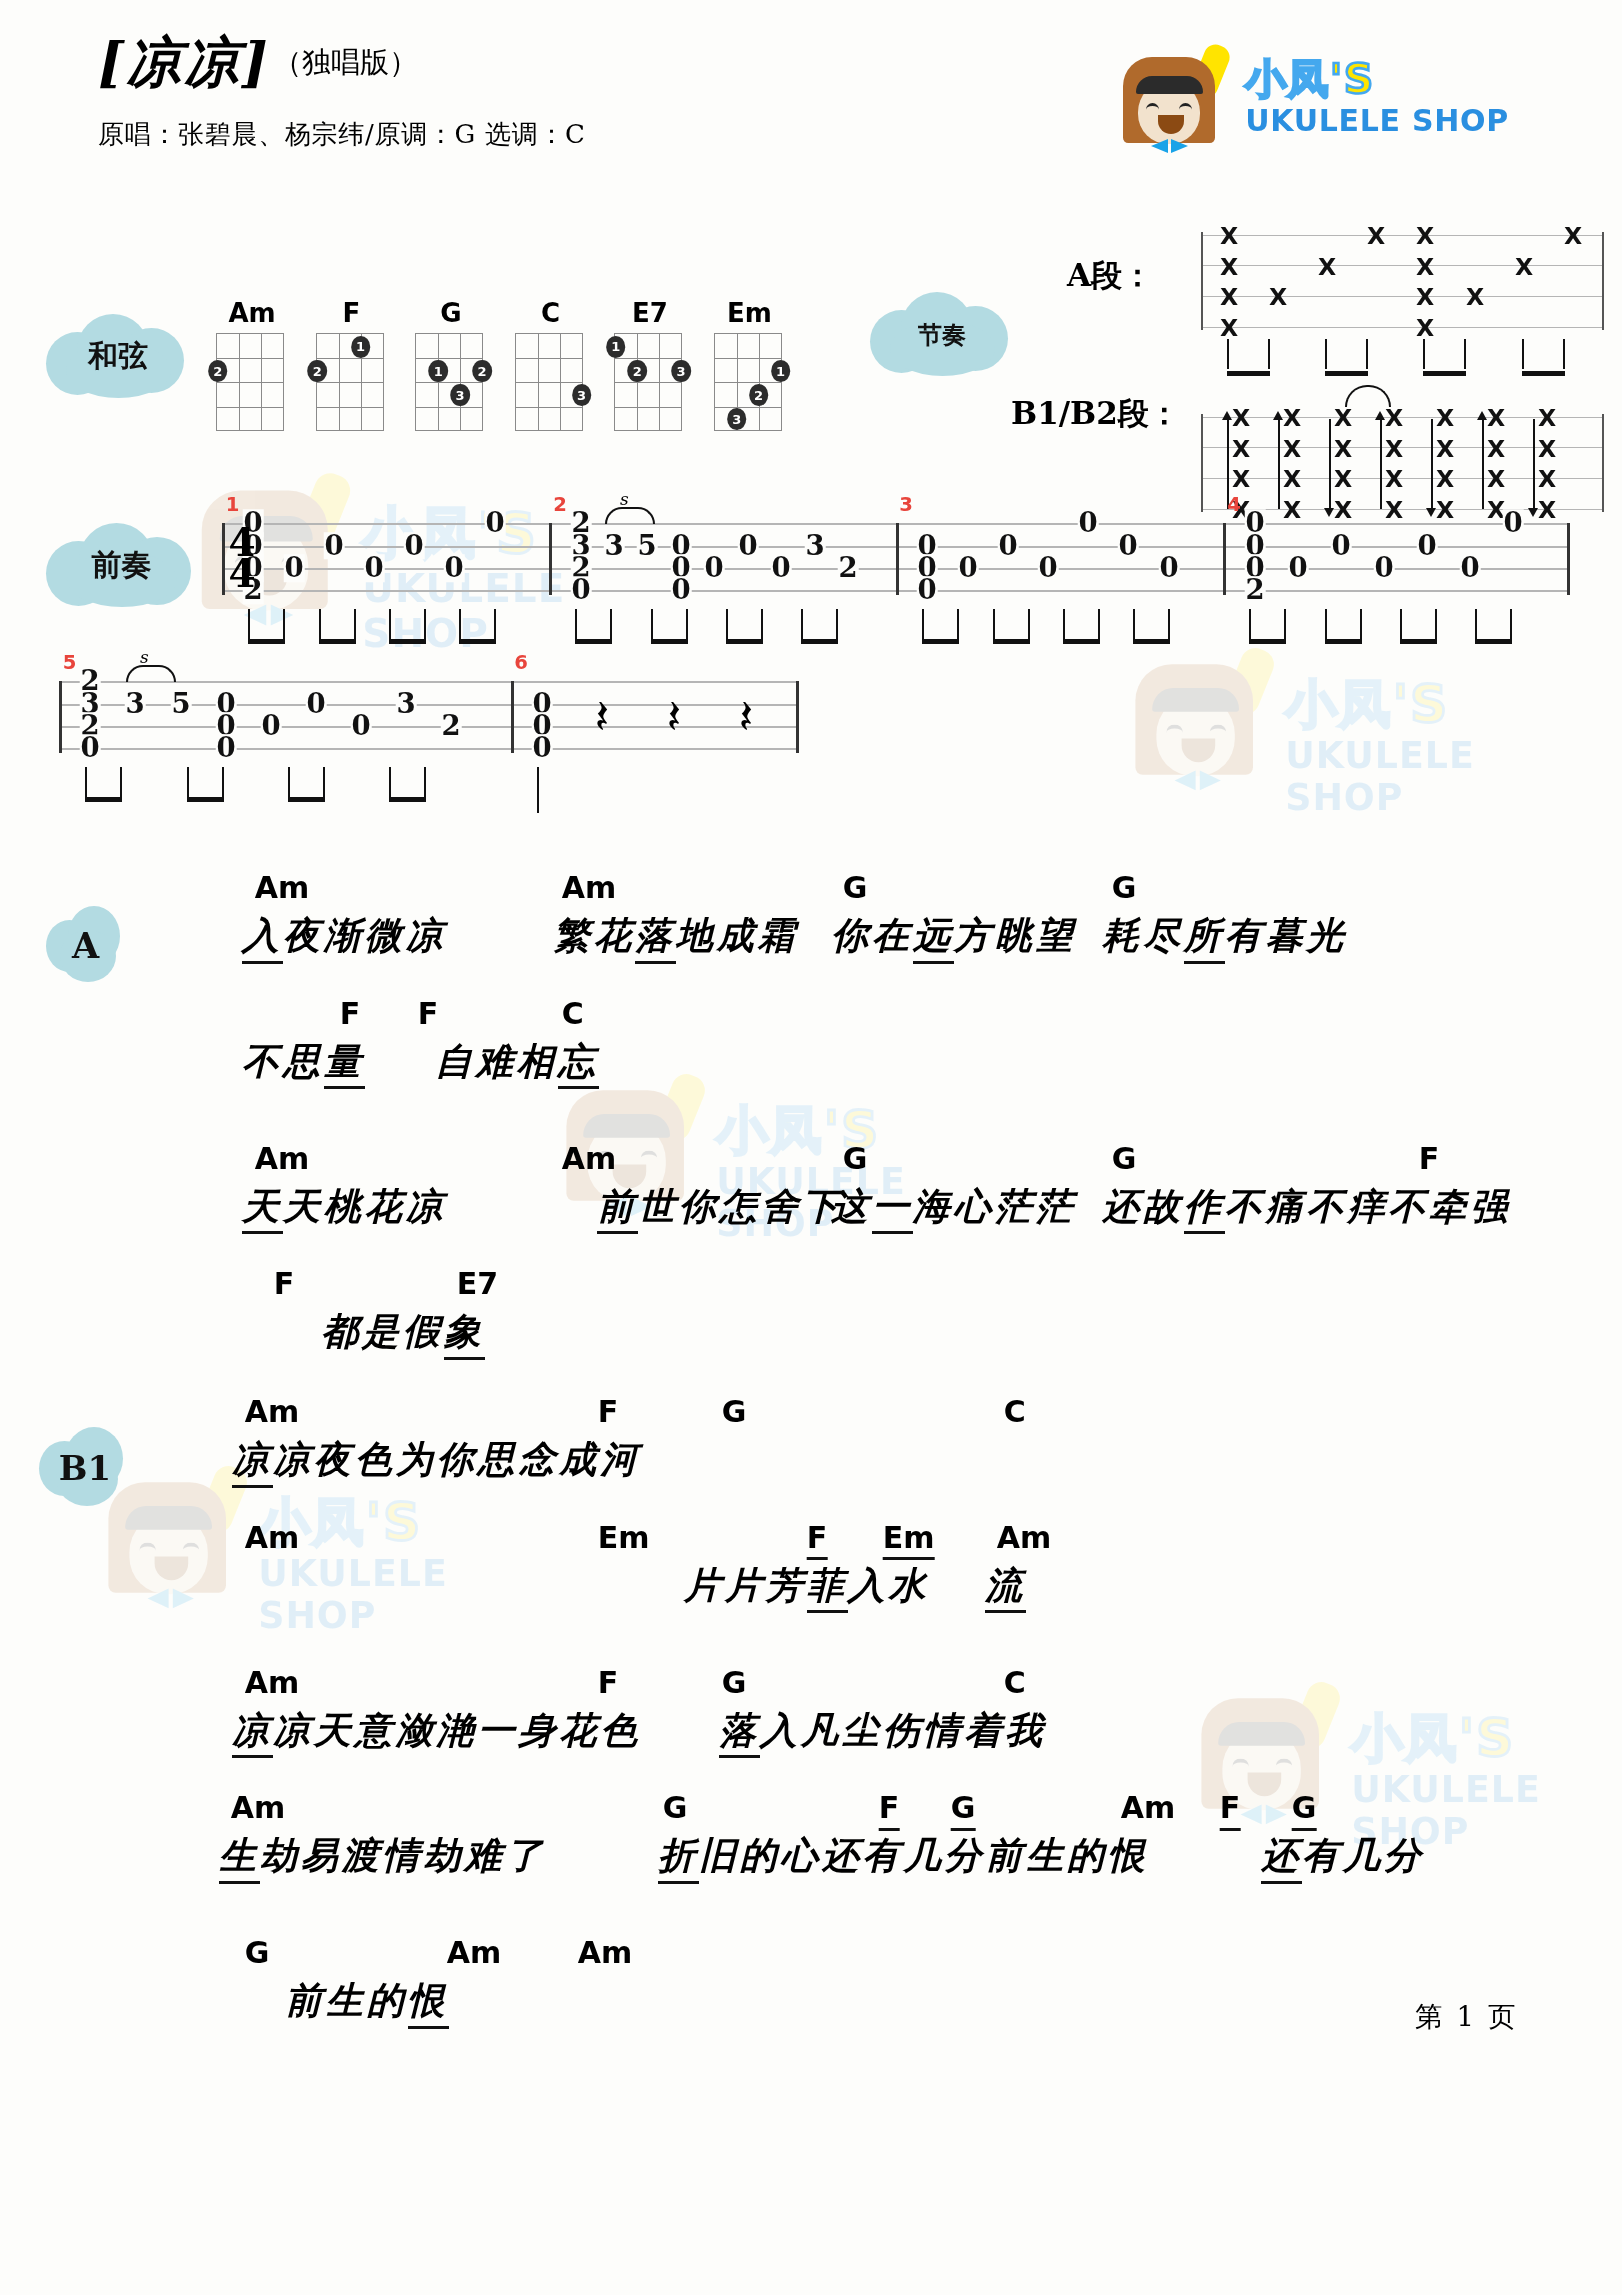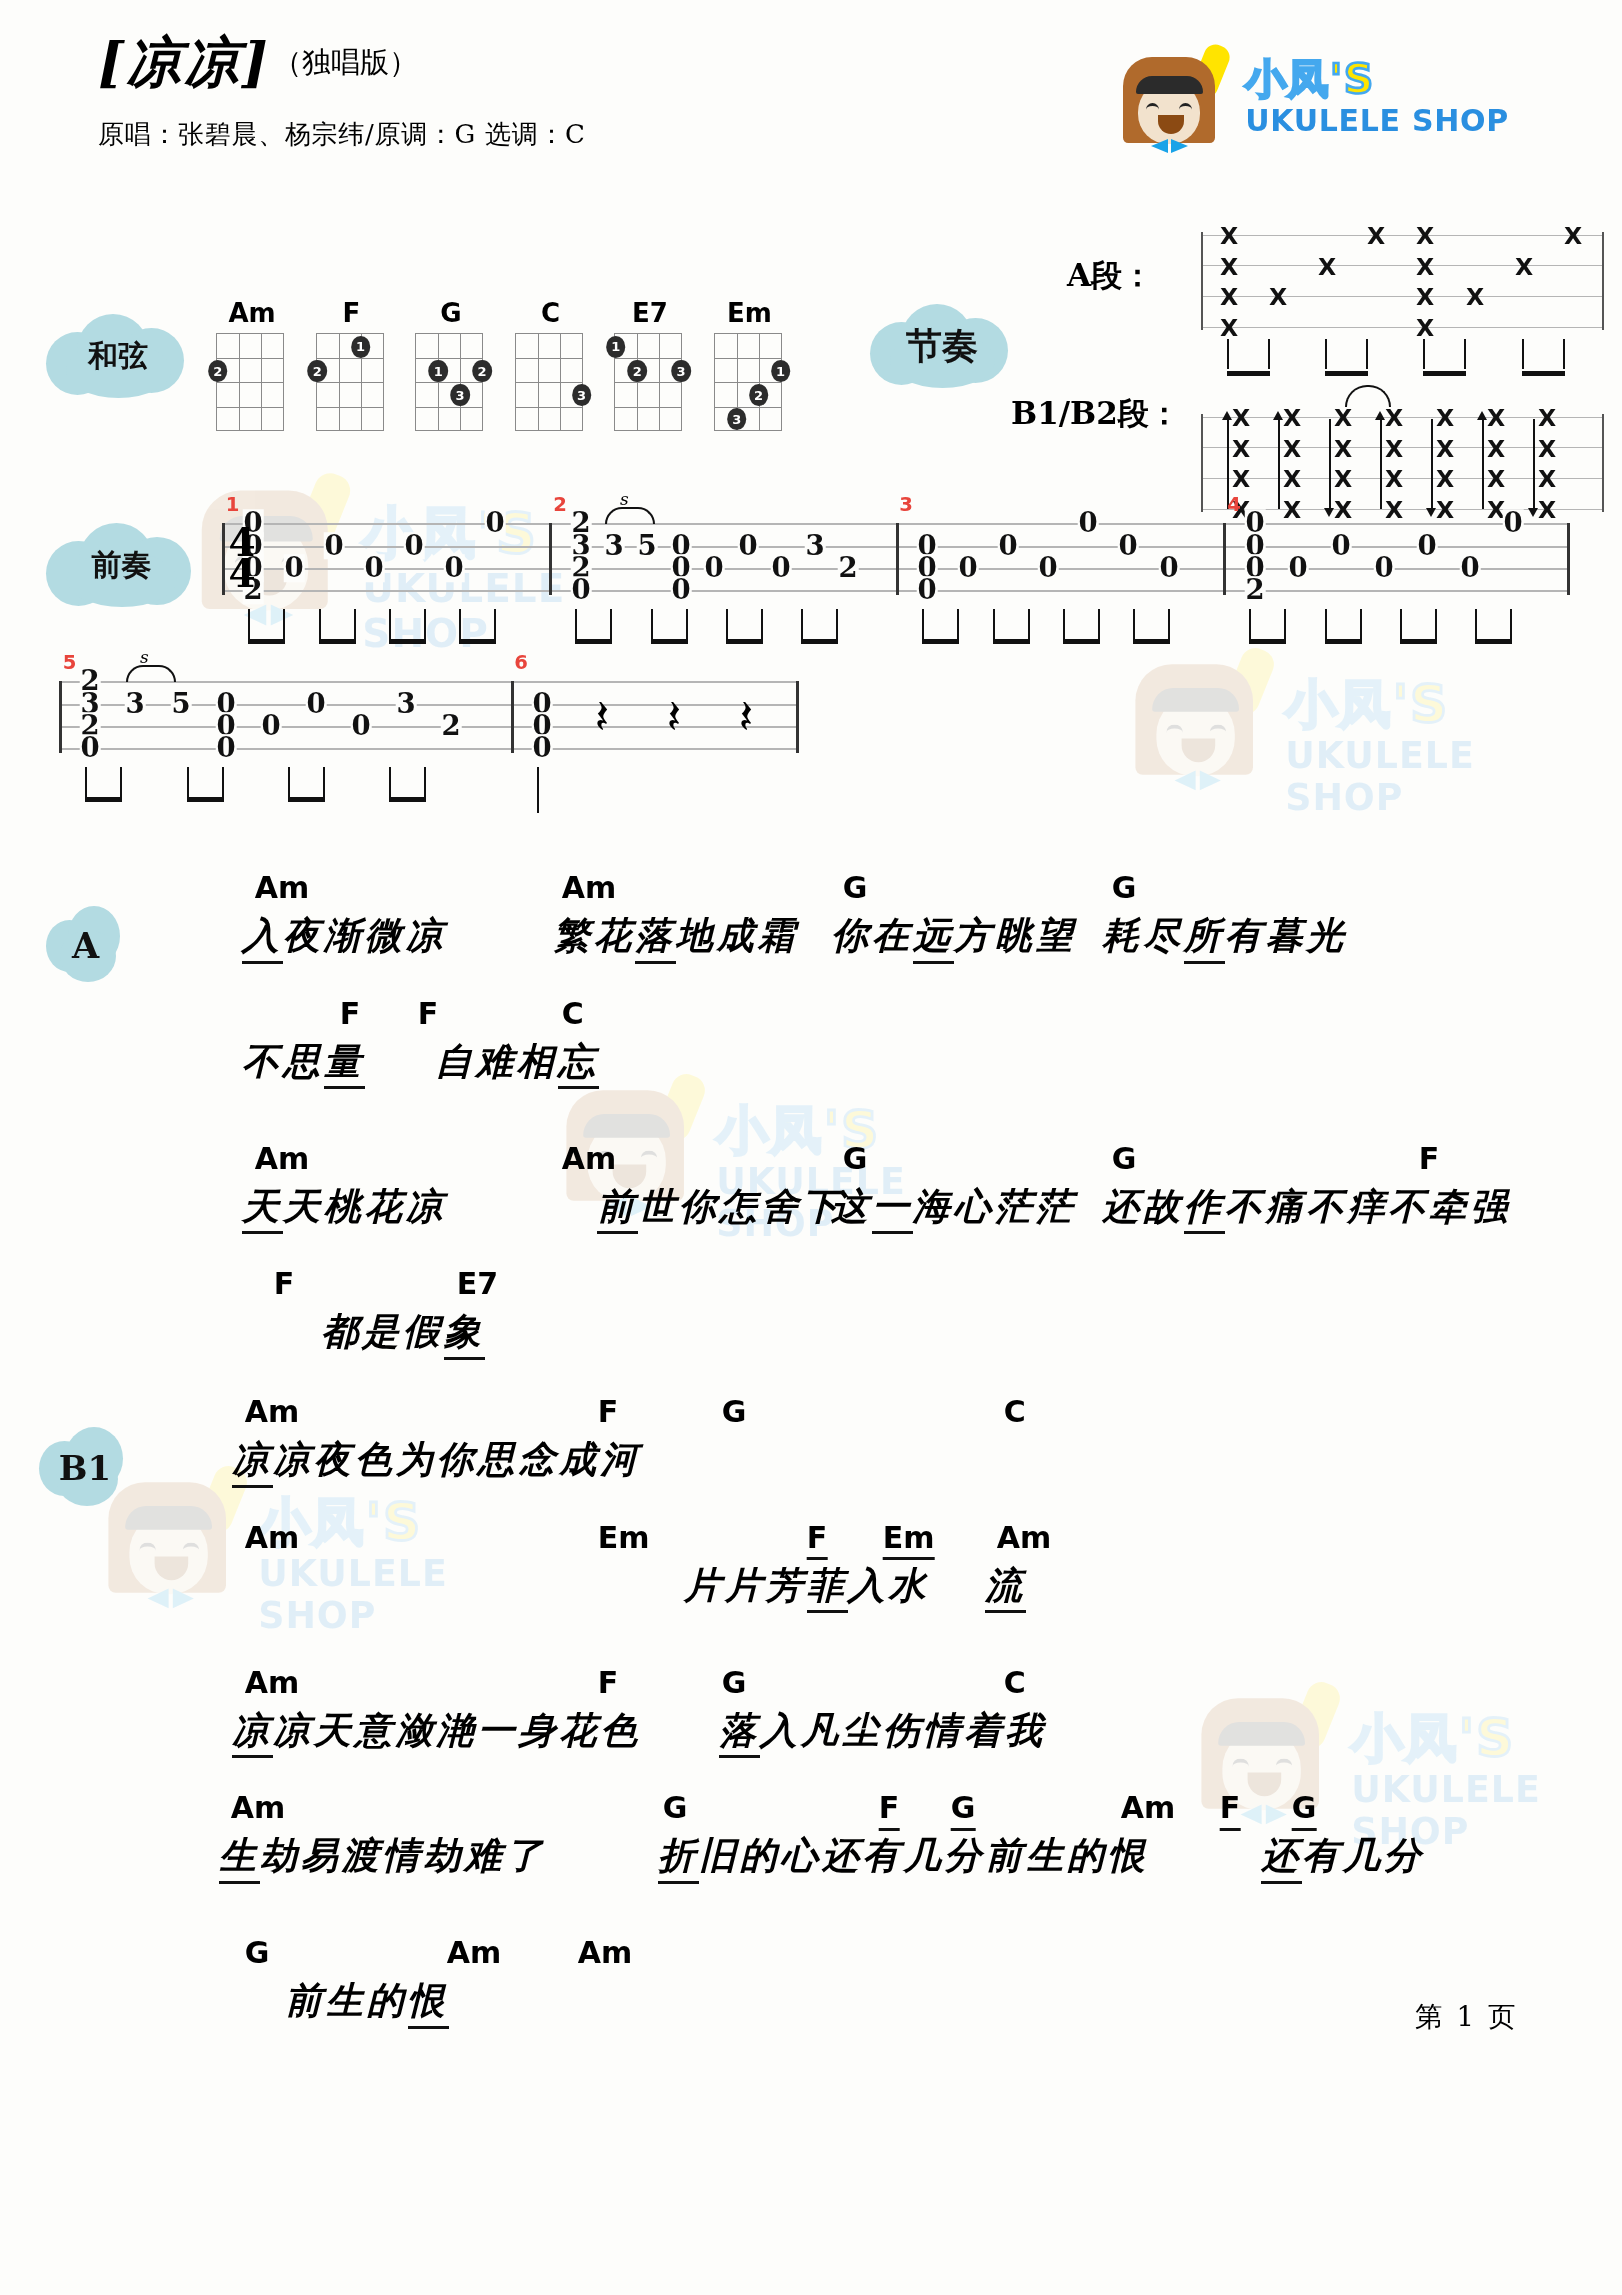--- a/index.html
+++ b/index.html
@@ -327,21 +327,21 @@
           <div class="h" style="top: 24px;"></div>
           <div class="h" style="top: 48px;"></div>
           <div class="h" style="top: 73px;"></div>
           <div class="dot" style="left: 66px; top: 37px;">1</div>
           <div class="dot" style="left: 44px; top: 61px;">2</div>
           <div class="dot" style="left: 22.4px; top: 85px;">3</div>
         </div>
       </div>
     </div>
 
-  <div class="cloud" style="left:870px;top:304px;width:144px;height:85px;font-size:36px;">
+  <div class="cloud" style="left:870px;top:292px;width:144px;height:85px;font-size:24px;">
     <div class="cbg">
       <span style="left:0;top:18.3px;width:63px;height:63px;"></span>
       <span style="left:31px;top:0;width:72px;height:72px;"></span>
       <span style="left:73px;top:14.4px;width:65px;height:65px;"></span>
       <span style="left:19.6px;top:29px;width:105px;height:55px;"></span>
     </div>
     <div class="ctext">节奏</div>
   </div>
 
   <div style="position:absolute;left:1067px;top:255px;font-size:31px;font-weight:bold;font-family:'DejaVu Serif',serif;">A段：</div>

